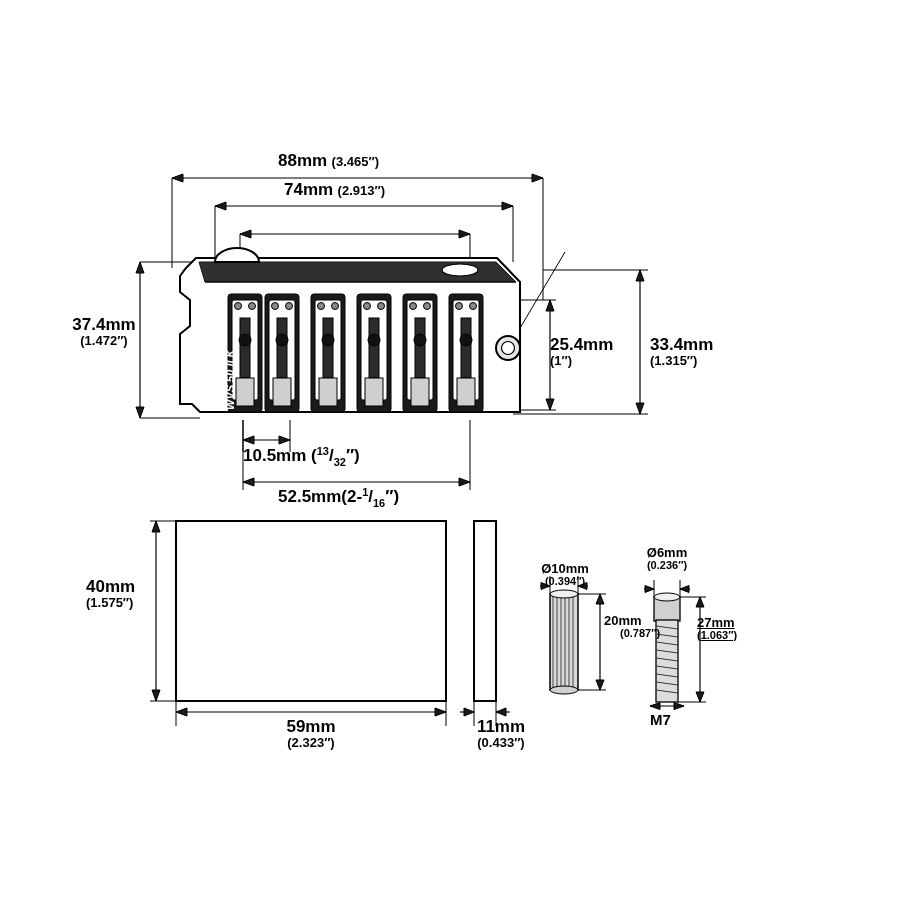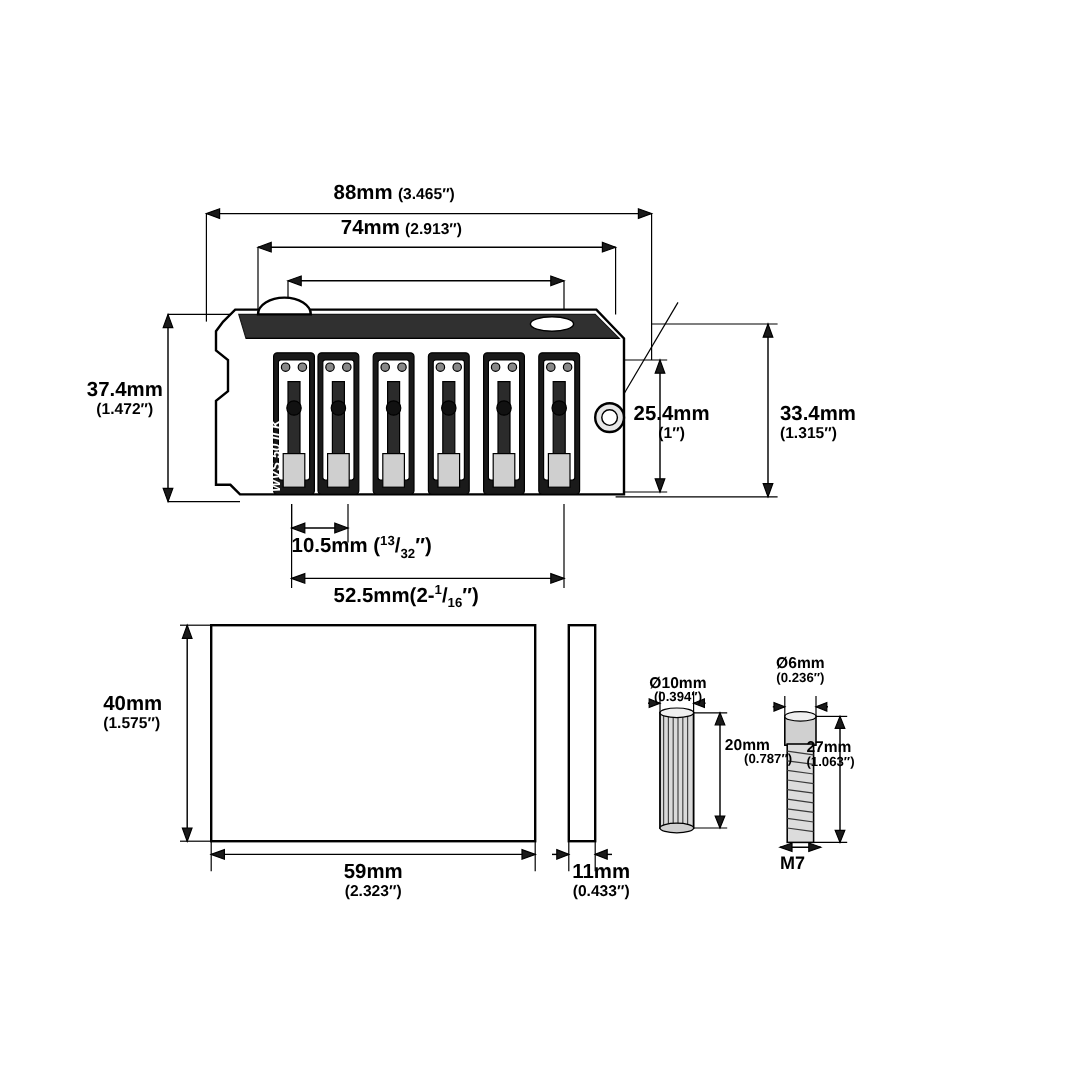--- a/index.html
+++ b/index.html
@@ -258,21 +258,21 @@
     <span class="mm">74mm</span>
     <span class="in">(2.913″)</span>
   </div>
 
 
   <div class="lbl dim" style="left:66px;top:316px;text-align:center;width:76px;">
     <div class="mm">37.4mm</div>
     <div class="in">(1.472″)</div>
   </div>
 
-  <div class="lbl dim" style="left:528px;top:336px;text-align:center;">
+  <div class="lbl dim" style="left:550px;top:336px;">
     <div class="mm">25.4mm</div>
     <div class="in">(1″)</div>
   </div>
 
   <div class="lbl dim" style="left:650px;top:336px;">
     <div class="mm">33.4mm</div>
     <div class="in">(1.315″)</div>
   </div>
 
 
@@ -307,21 +307,21 @@
   <div class="lbl small" style="left:604px;top:614px;">
     <div style="font-size:13px;">20mm</div>
     <div style="font-size:11px;padding-left:16px;">(0.787″)</div>
   </div>
 
   <div class="lbl small" style="left:640px;top:546px;text-align:center;width:54px;">
     <div style="font-size:13px;">Ø6mm</div>
     <div style="font-size:11px;">(0.236″)</div>
   </div>
 
-  <div class="lbl small" style="left:672px;top:616px;">
+  <div class="lbl small" style="left:697px;top:616px;text-decoration:underline;">
     <div style="font-size:13px;">27mm</div>
     <div style="font-size:11px;">(1.063″)</div>
   </div>
 
   <div class="lbl dim" style="left:650px;top:712px;">
     <span style="font-size:15px;">M7</span>
   </div>
 
   <div class="brand" style="left:206px;top:410px;color:#fff;">
     <span>Wilkinson</span>

